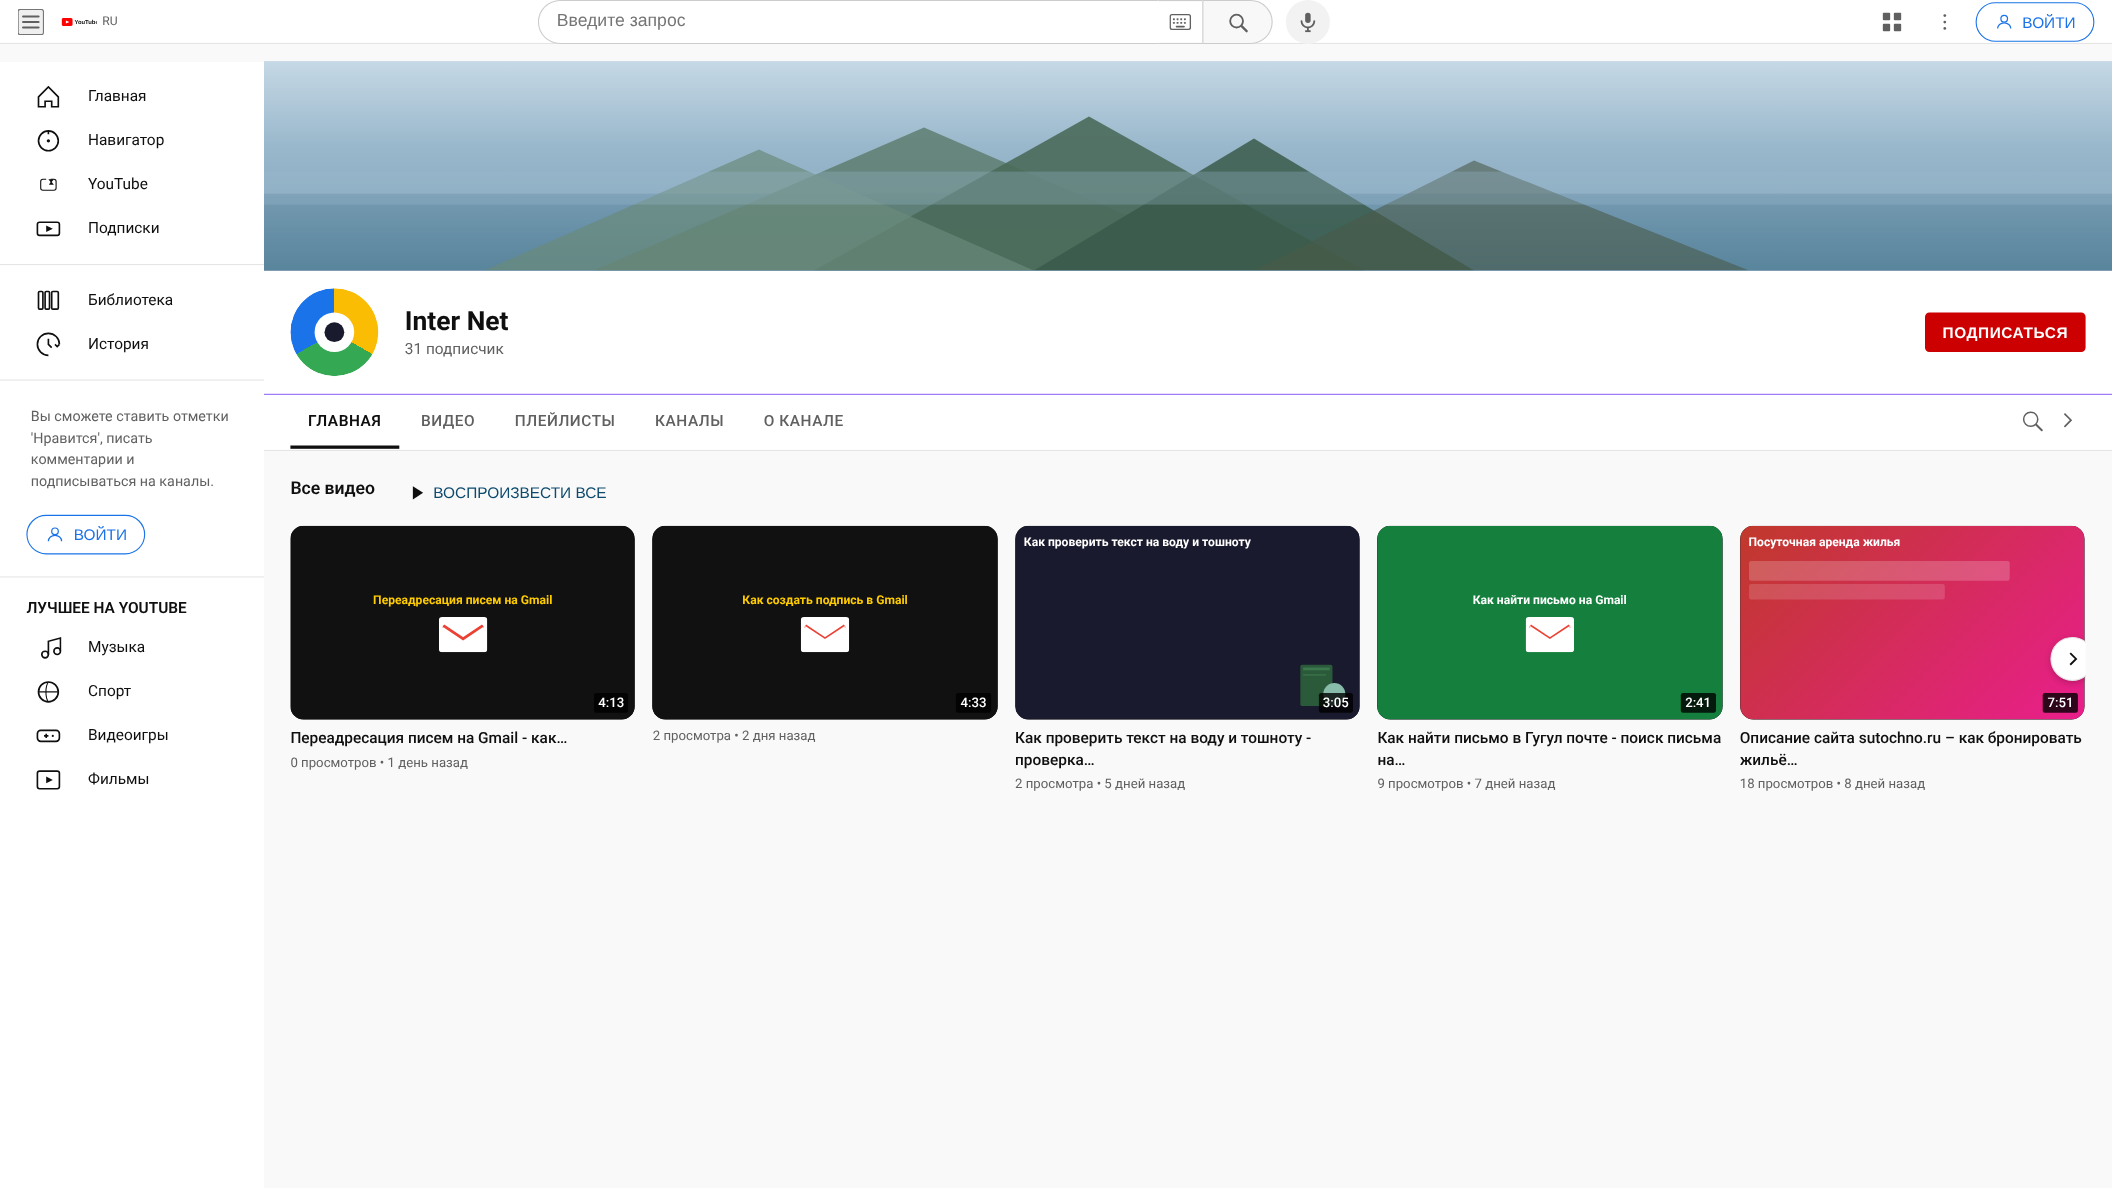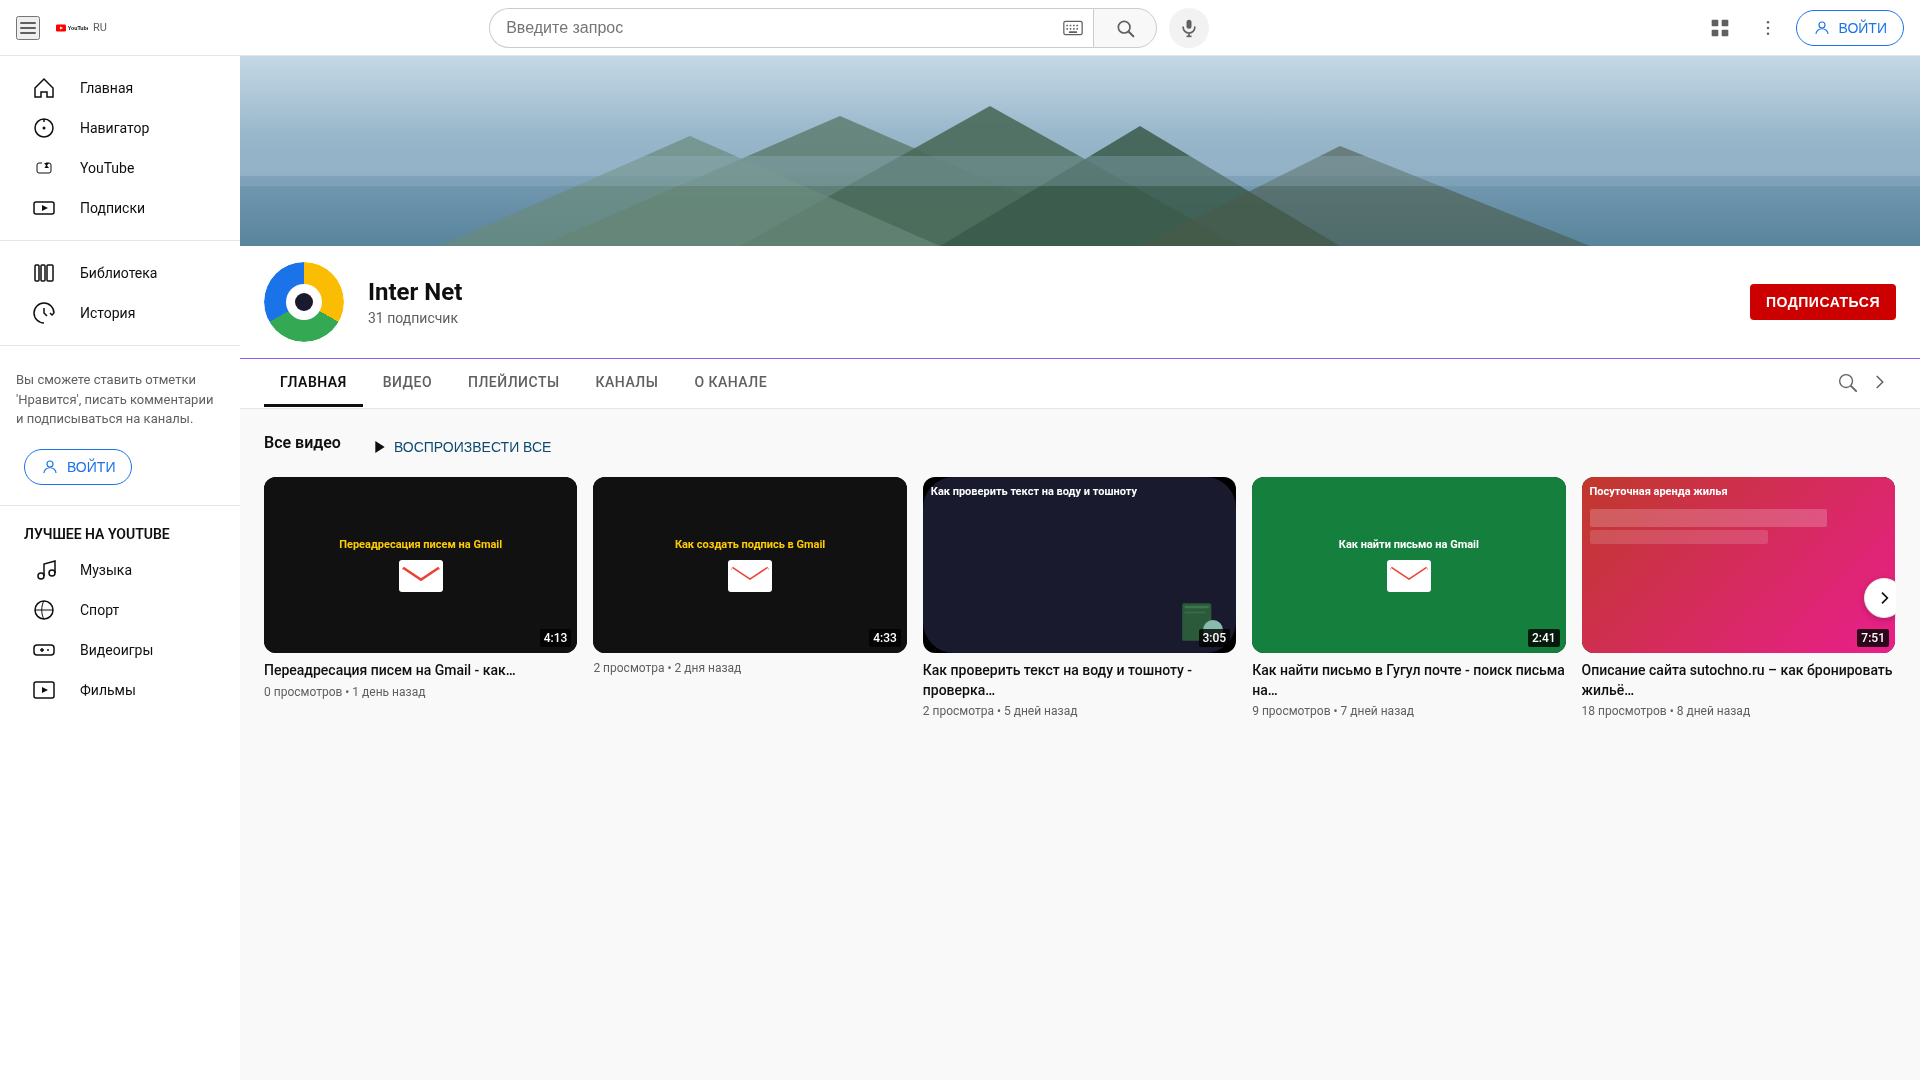--- a/index.html
+++ b/index.html
@@ -1,20 +1,20 @@
 <!DOCTYPE html>
 <html><head>
   <meta charset="utf-8">
   <style>
     * { margin: 0; padding: 0; box-sizing: border-box; }
     body { font-family: 'Roboto', Arial, sans-serif; background: #f9f9f9; color: #0f0f0f; font-size: 14px; overflow-x: hidden; }
 
     
     .header {
-      position: fixed; top: 0; left: 0; right: 0; height: 56px;
+      position: fixed; top: 0; left: 0; right: 0; height: 40px;
       background: #fff; display: flex; align-items: center;
       padding: 0 16px; z-index: 100; border-bottom: 1px solid #e5e5e5;
       gap: 16px;
     }
     .header-left { display: flex; align-items: center; gap: 16px; min-width: 220px; }
     .hamburger { width: 24px; height: 24px; display: flex; flex-direction: column; justify-content: space-between; cursor: pointer; padding: 4px 2px; }
     .hamburger span { display: block; height: 2px; background: #606060; border-radius: 1px; }
     .logo { display: flex; align-items: center; gap: 4px; cursor: pointer; text-decoration: none; }
     .logo-icon { width: 32px; height: 22px; }
     .logo-ru { font-size: 11px; color: #606060; vertical-align: super; margin-left: 1px; }
@@ -60,21 +60,21 @@
       display: flex; align-items: center; gap: 24px;
       padding: 0 24px; height: 40px; cursor: pointer; border-radius: 10px;
       margin: 0 8px; color: #0f0f0f;
     }
     .sidebar-icon { width: 24px; height: 24px; display: flex; align-items: center; justify-content: center; flex-shrink: 0; }
     .sidebar-label { font-size: 14px; }
     .sidebar-divider { border: none; border-top: 1px solid #e5e5e5; margin: 12px 0; }
     .sidebar-section-title { padding: 8px 24px; font-size: 14px; font-weight: 600; color: #0f0f0f; margin-top: 4px; }
 
     .promo-text {
-      padding: 12px 16px; font-size: 13px; color: #606060; line-height: 1.5;
+      padding: 12px 28px; font-size: 13px; color: #606060; line-height: 1.5;
     }
 
     
     .main { margin-left: 240px; margin-top: 56px; }
 
     
     .channel-banner {
       width: 100%; height: 190px; overflow: hidden; position: relative;
       background: linear-gradient(180deg, #8aafcb 0%, #6b92ad 30%, #4a7a9b 60%, #3d6a8a 100%);
     }
@@ -476,21 +476,21 @@
         </div>
         <div class="video-meta">
           <span>2 просмотра</span>
           <span> • </span>
           <span>2 дня назад</span>
         </div>
       </div>
 
       <div class="video-card">
         <div class="video-thumbnail">
-          <div class="thumbnail-img" style="background:#1a1a2e; position:absolute; top:0;left:0;right:0;bottom:0; display:flex; flex-direction:column; align-items:flex-start; justify-content:flex-start; padding:8px;border-radius:31px;">
+          <div class="thumbnail-img" style="background:#1a1a2e; position:absolute; top:0;left:0;right:0;bottom:0; display:flex; flex-direction:column; align-items:flex-start; justify-content:flex-start; padding:8px;">
             <div style="font-size:11px; font-weight:700; color:#fff; line-height:1.3;">Как проверить текст на воду и тошноту</div>
             <div style="margin-top:auto; display:flex; align-items:flex-end; justify-content:flex-end; width:100%;">
               <svg width="50" height="50" viewBox="0 0 60 60">
                 <rect x="5" y="10" width="35" height="45" rx="2" fill="#2a5a3a"></rect>
                 <rect x="8" y="13" width="29" height="3" fill="#4a8a5a" opacity="0.6"></rect>
                 <rect x="8" y="20" width="25" height="2" fill="#4a8a5a" opacity="0.4"></rect>
                 <circle cx="42" cy="42" r="12" fill="#88bbaa"></circle>
               </svg>
             </div>
           </div>

